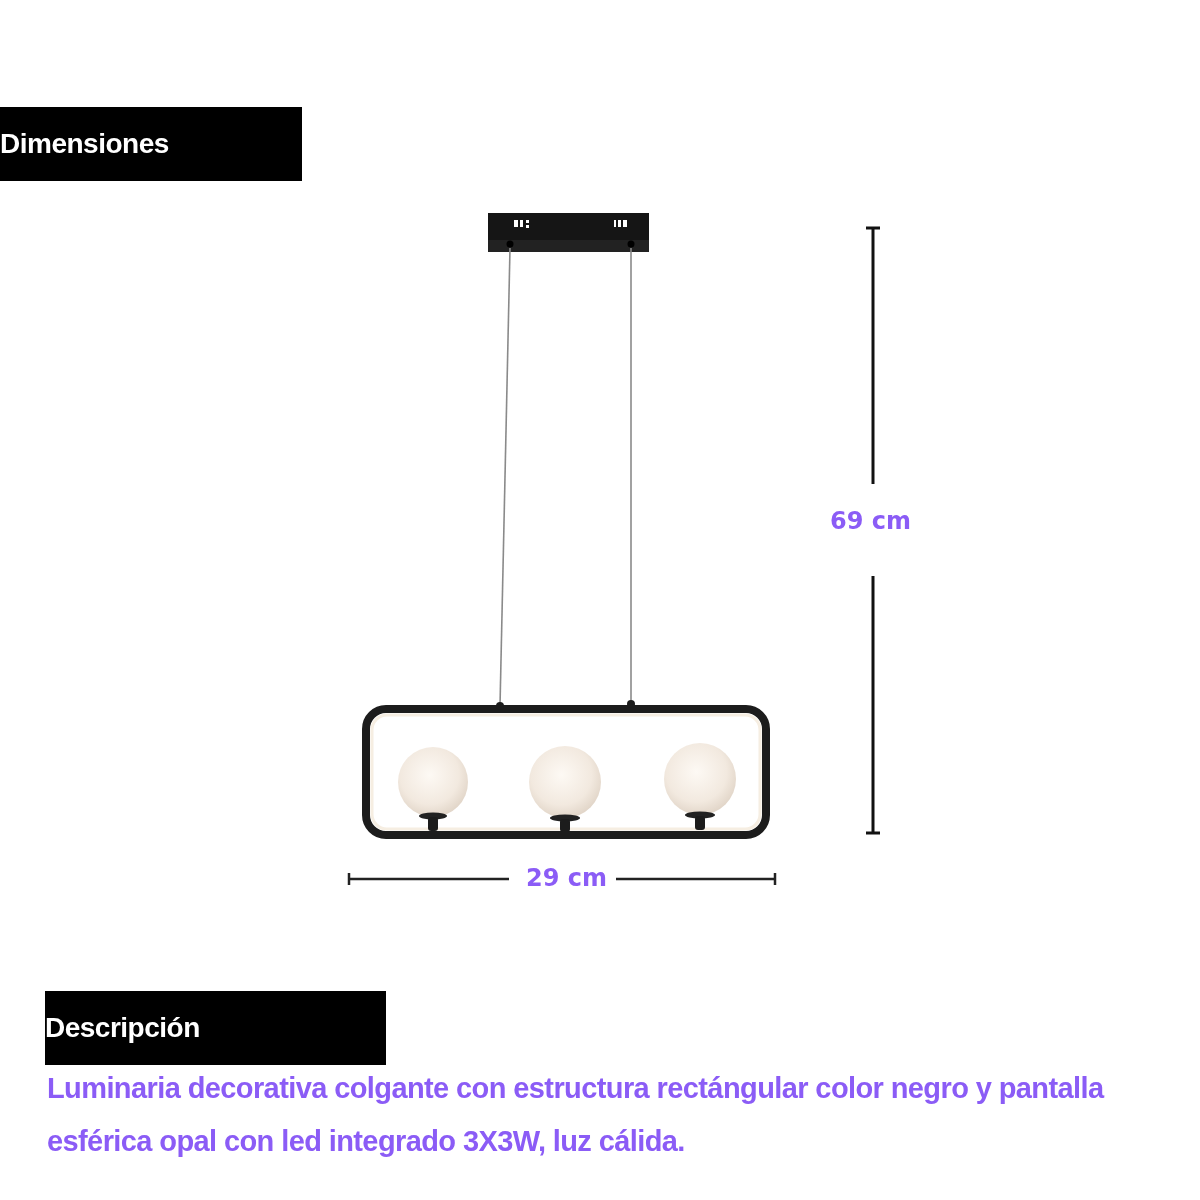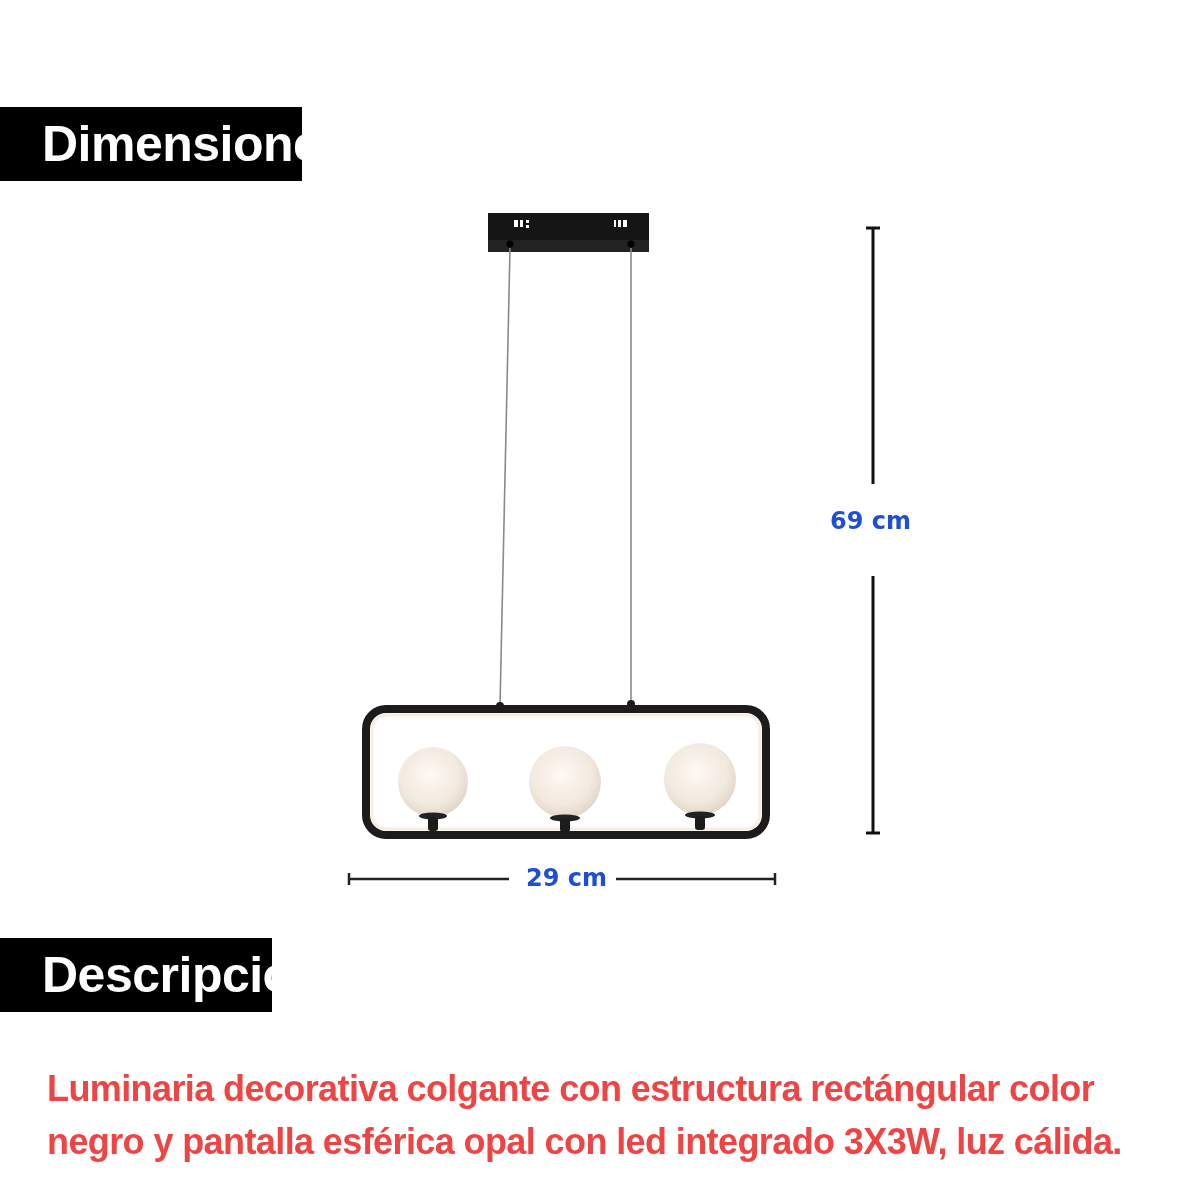--- a/index.html
+++ b/index.html
@@ -2,38 +2,38 @@
 <html><head>
   <meta charset="utf-8">
   <style>
     html, body { margin: 0; padding: 0; }
     body {
       width: 1200px; height: 1200px; background: #ffffff; position: relative; overflow: hidden;
       font-family: "Liberation Sans", "DejaVu Sans", sans-serif;
     }
     .section-tab {
       position: absolute; left: 0; background: #000000; color: #ffffff;
-      font-weight: bold; font-size: 50px; letter-spacing: -0.5px;
-      box-sizing: border-box; padding-left: 42px; display: flex; align-items: center;
+      font-weight: bold; font-size: 28px; letter-spacing: -0.5px;
+      box-sizing: border-box; display: flex; align-items: center;
     }
     #tab-dim { top: 107px; width: 302px; height: 74px; }
-    #tab-desc { top: 938px; width: 272px; height: 74px; }
+    #tab-desc { top: 991px; width: 341px; height: 74px; margin-left: 45px; }
 
     .figure { position: absolute; left: 0; top: 0; width: 1200px; height: 1200px; }
 
     .dim-label {
-      position: absolute; font-weight: bold; font-size: 24px; color: #1d4ed8;
+      position: absolute; font-weight: bold; font-size: 24px; color: #8b5cf6;
       font-family: "DejaVu Sans", sans-serif; white-space: nowrap;
     }
     #height-label { left: 830px; top: 507px; }
     #width-label { left: 526px; top: 864px; }
 
     .description {
       position: absolute; left: 47px; top: 1062px; width: 1130px;
-      font-weight: bold; font-size: 36px; line-height: 53px; color: #ef4444;
+      font-weight: bold; font-size: 29px; line-height: 53px; color: #8b5cf6;
       letter-spacing: -0.6px;
     }
   </style>
 </head>
 <body>
 
 <div id="tab-dim" class="section-tab">
   <span>Dimensiones</span>
 </div>
 

